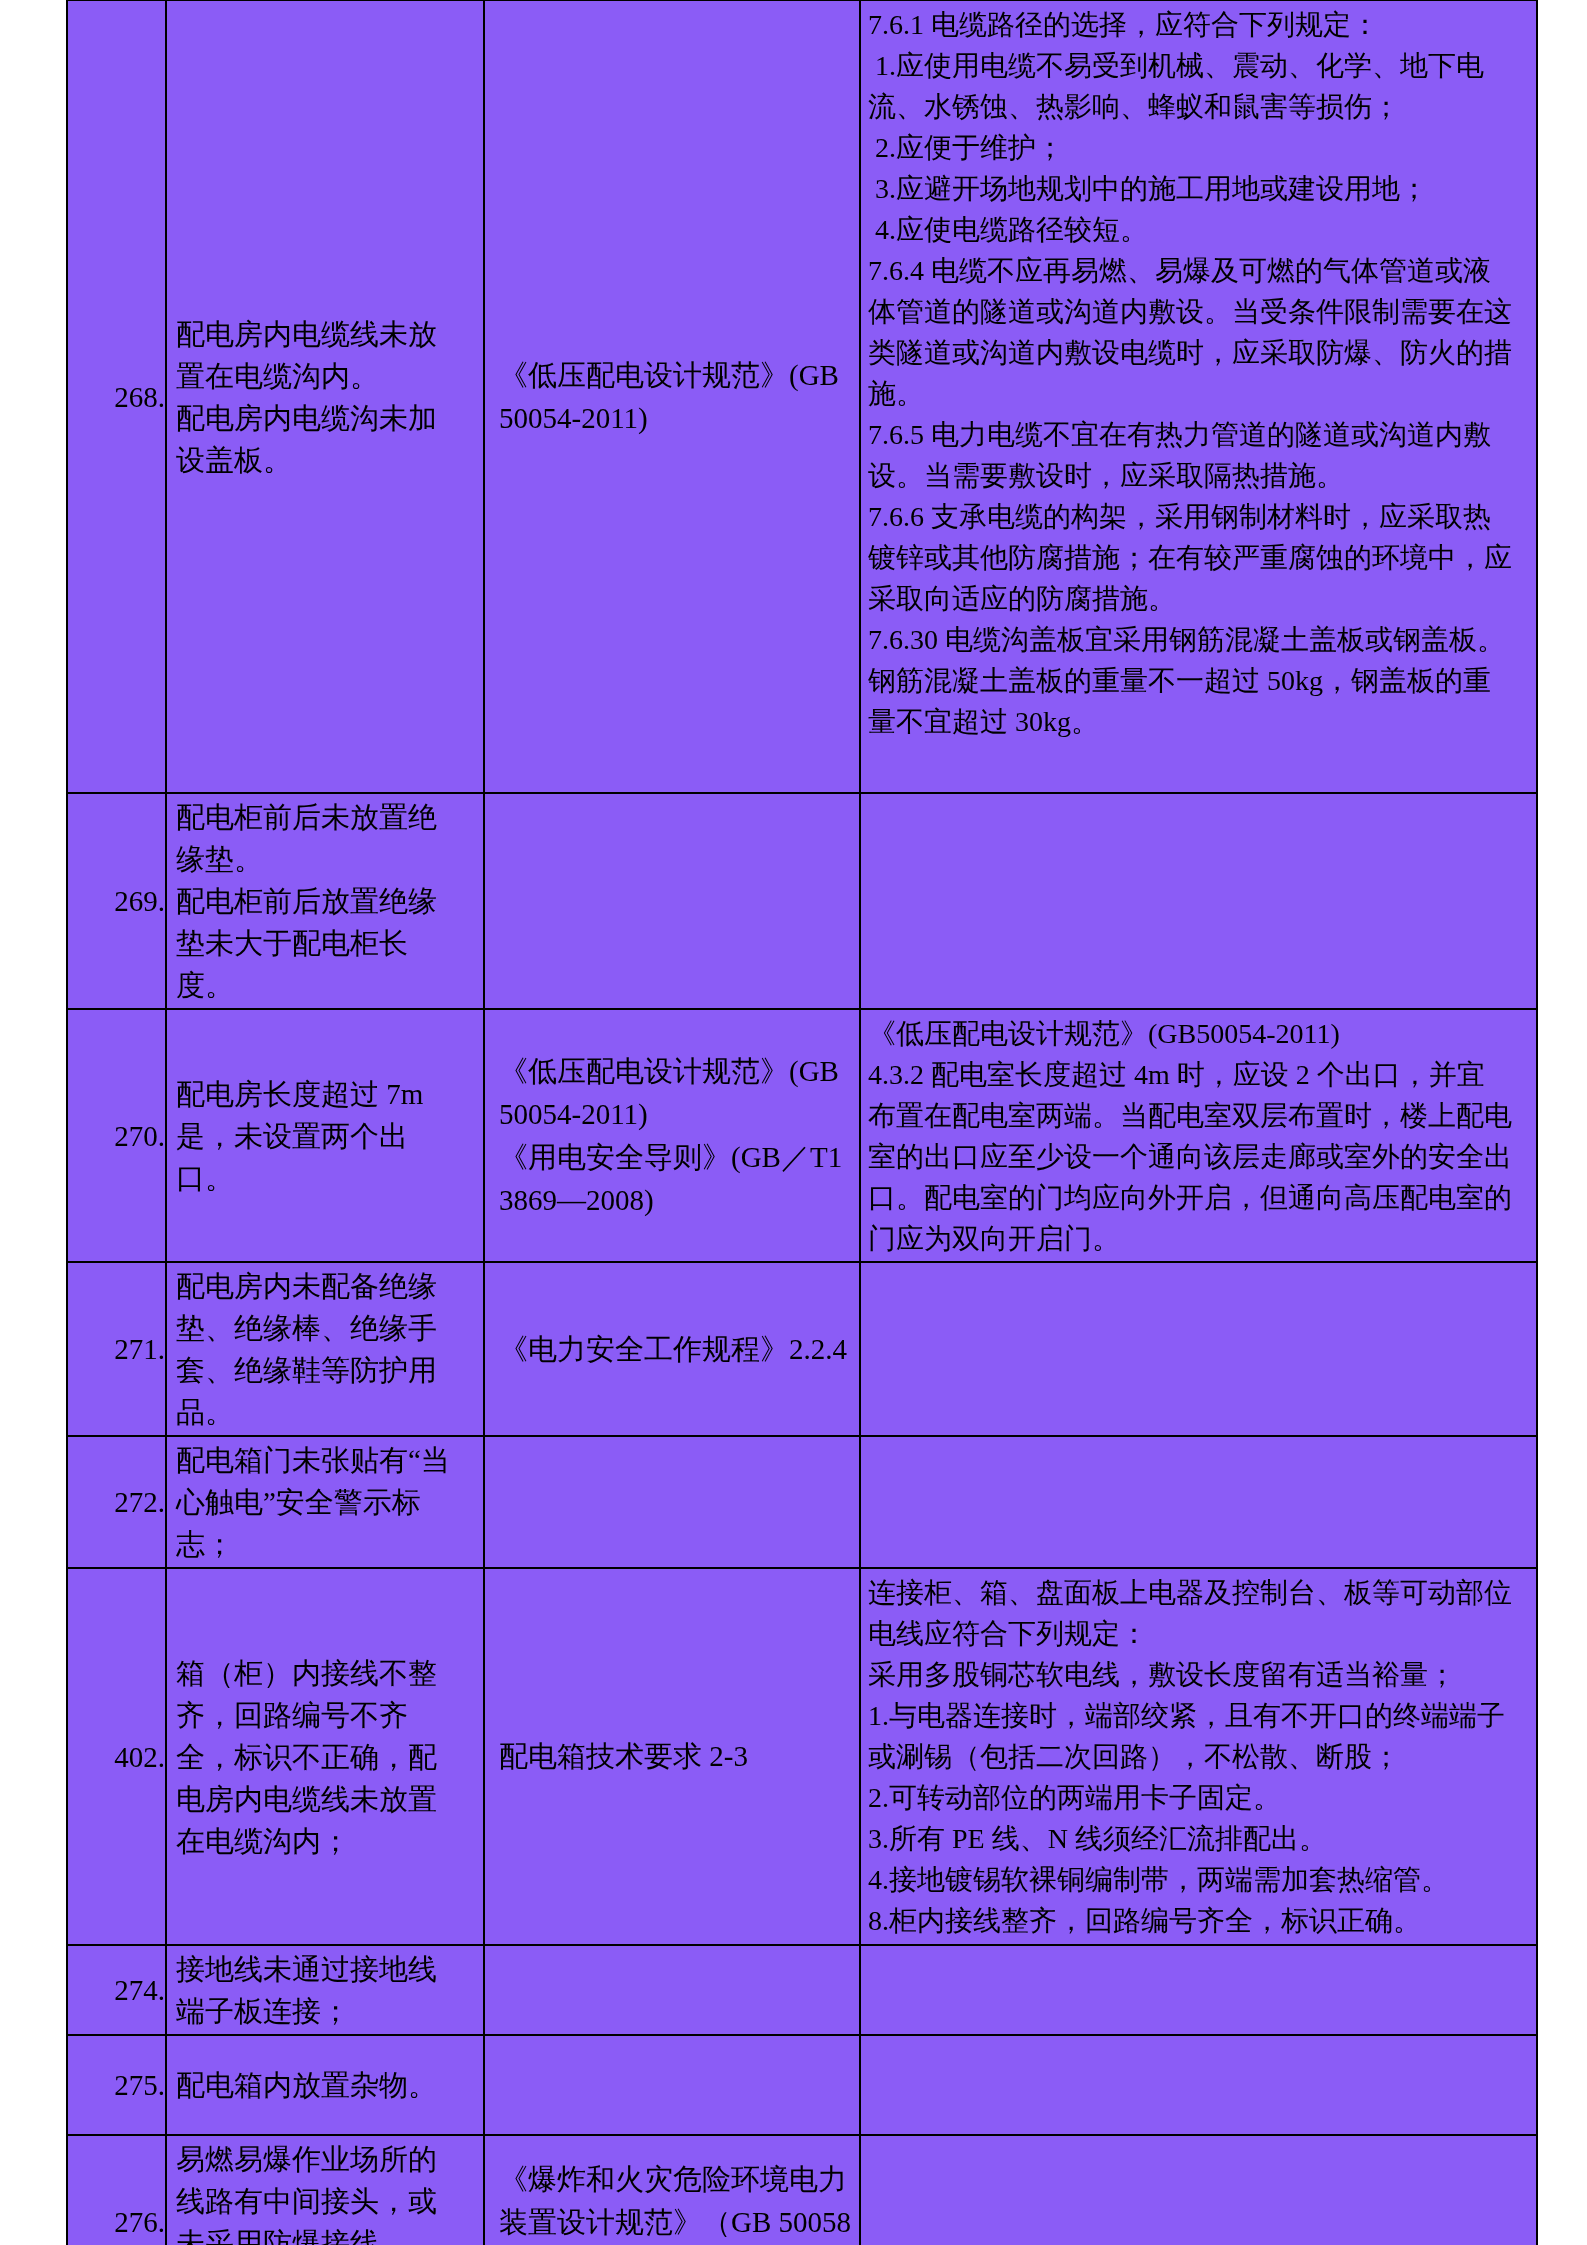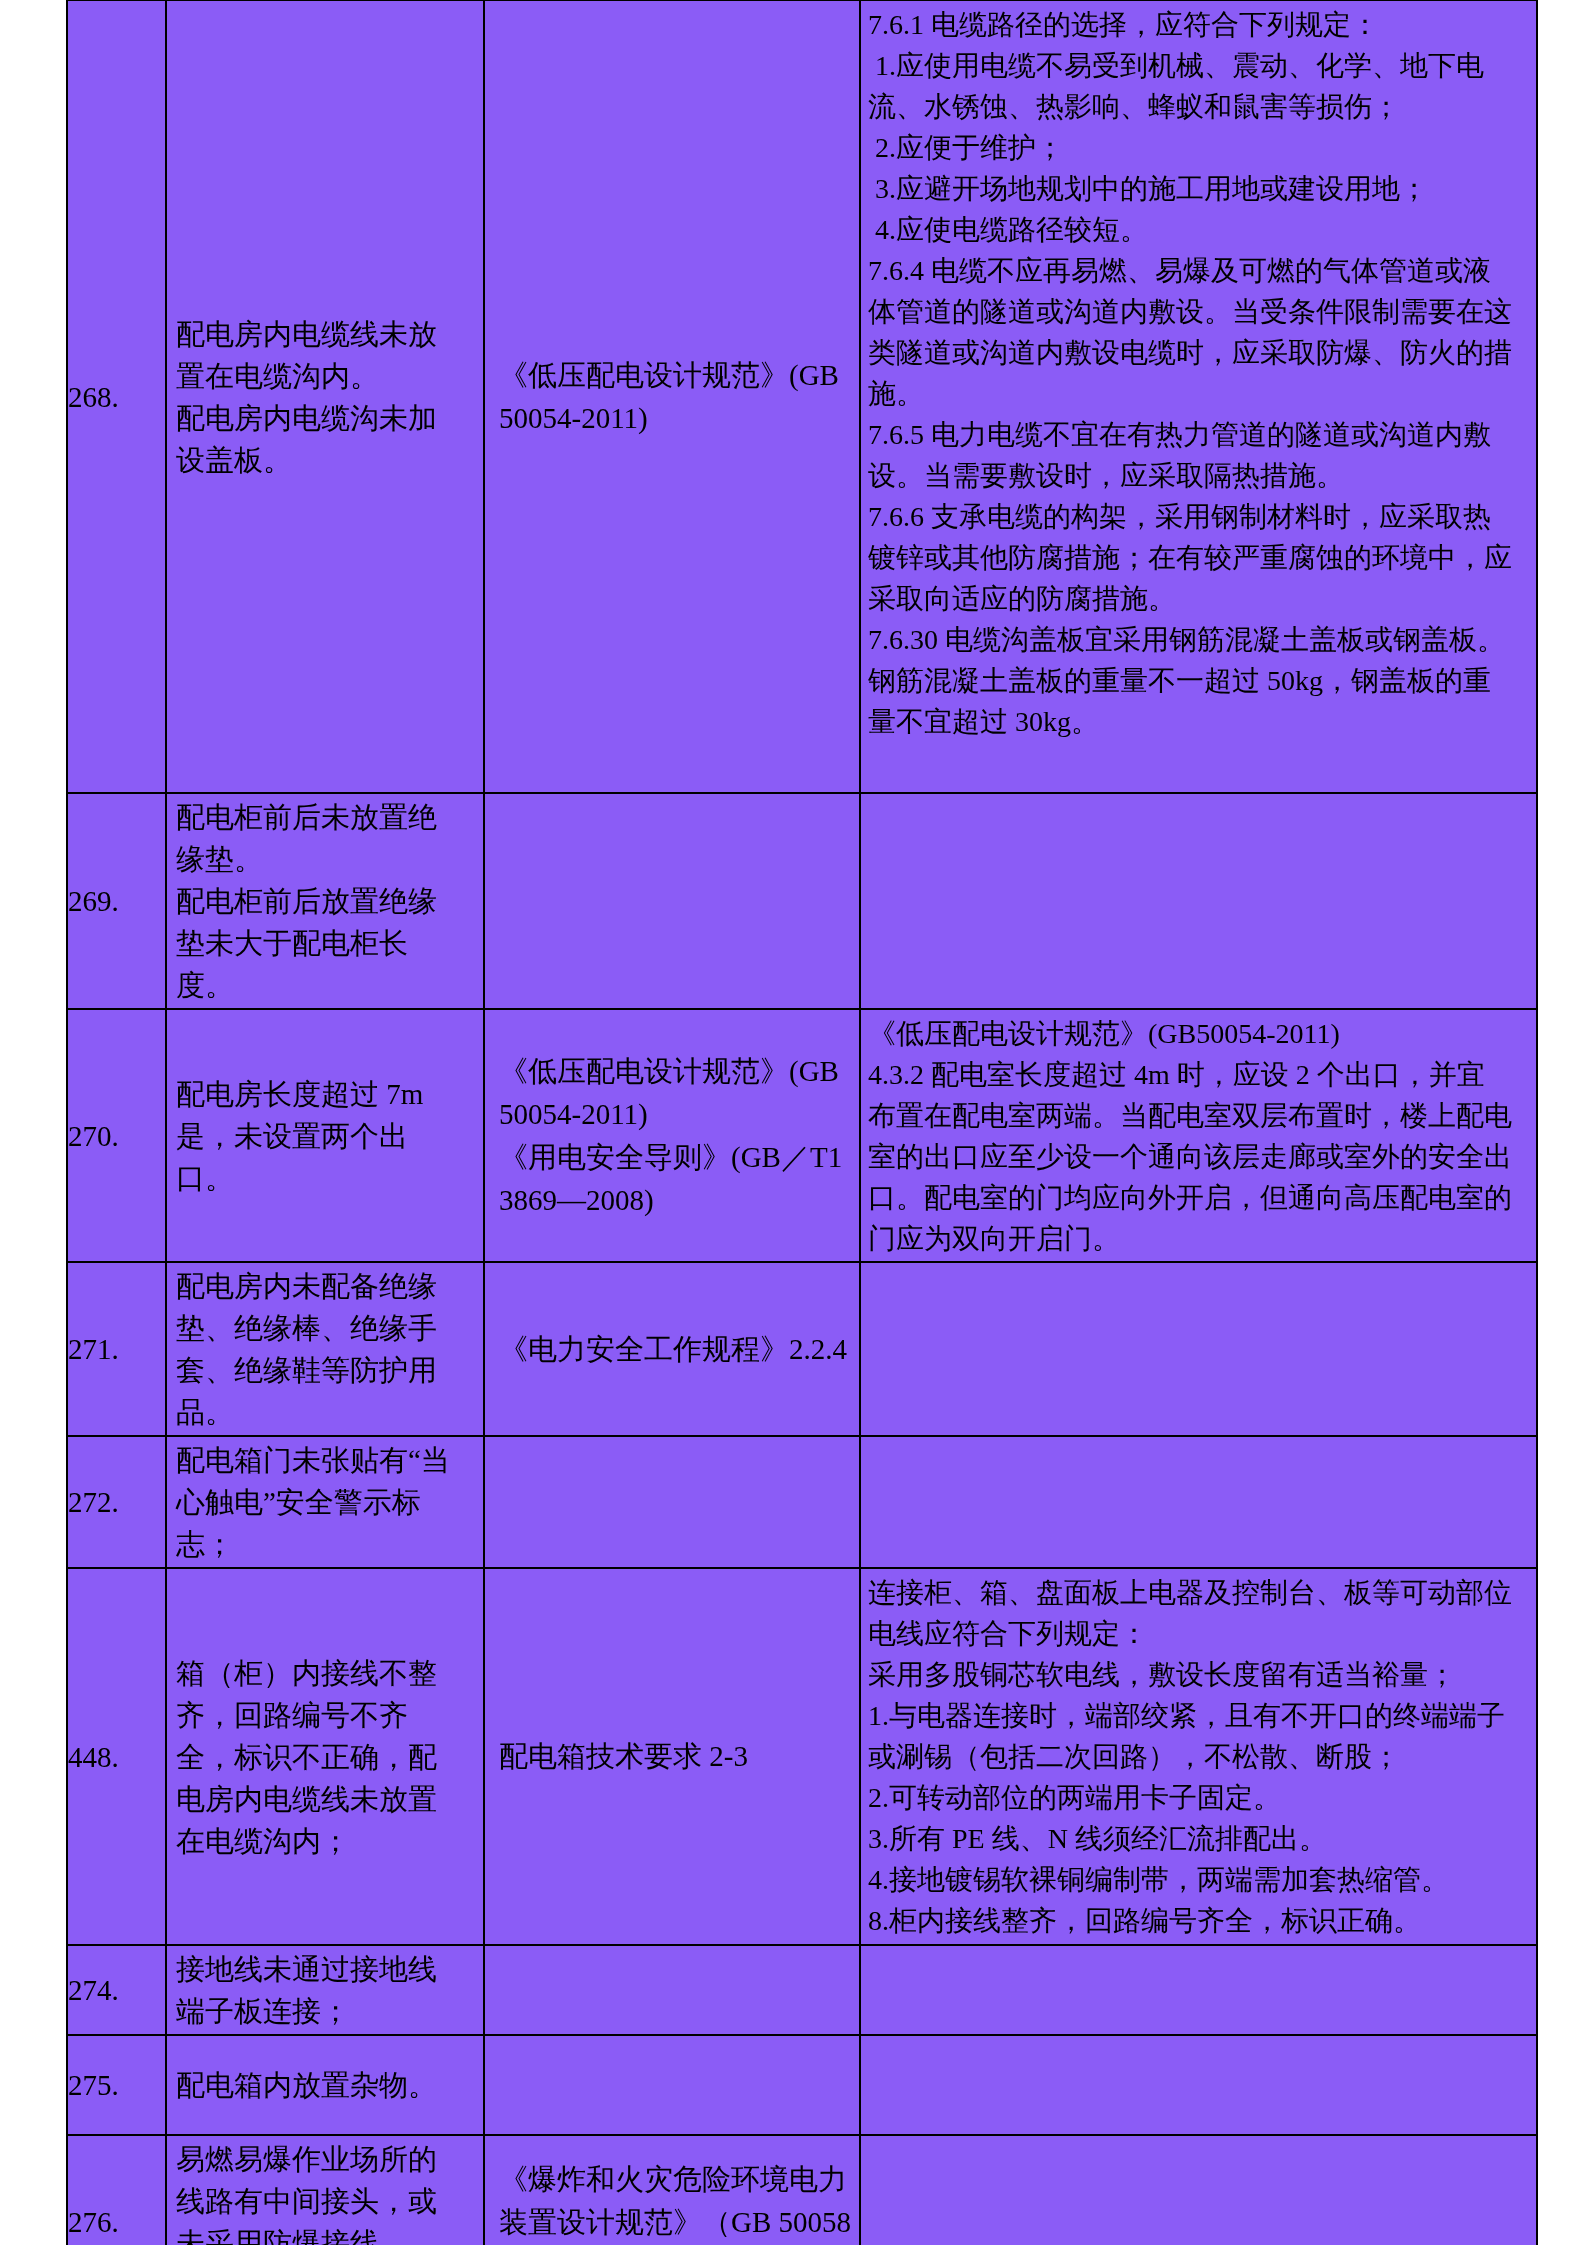--- a/index.html
+++ b/index.html
@@ -28,21 +28,21 @@
   col.c2 { width: 318px; }
   col.c3 { width: 376px; }
   col.c4 { width: 677px; }
   td {
     border: 2px solid #000000;
     vertical-align: middle;
     padding: 0;
     background: #8b5cf6;
   }
   td.no {
-    text-align: left;
+    text-align: right;
     font-size: 29px;
     line-height: 42px;
   }
   td.issue {
     padding: 2px 20px 2px 9px;
     font-size: 29px;
     line-height: 42px;
   }
   td.ref {
     padding: 2px 6px 2px 14px;
@@ -144,21 +144,21 @@
       <tr class="r4">
         <td class="no">272.</td>
         <td class="issue">
           <div class="para">配电箱门未张贴有“当心触电”安全警示标志；</div>
         </td>
         <td class="ref"></td>
         <td class="reg"></td>
       </tr>
 
       <tr class="r5">
-        <td class="no">448.</td>
+        <td class="no">402.</td>
         <td class="issue">
           <div class="para">箱（柜）内接线不整齐，回路编号不齐全，标识不正确，配电房内电缆线未放置在电缆沟内；</div>
         </td>
         <td class="ref">
           <div class="para">配电箱技术要求 2-3</div>
         </td>
         <td class="reg">
           <div class="para">连接柜、箱、盘面板上电器及控制台、板等可动部位电线应符合下列规定：</div>
           <div class="para">采用多股铜芯软电线，敷设长度留有适当裕量；</div>
           <div class="para">1.与电器连接时，端部绞紧，且有不开口的终端端子或涮锡（包括二次回路），不松散、断股；</div>

